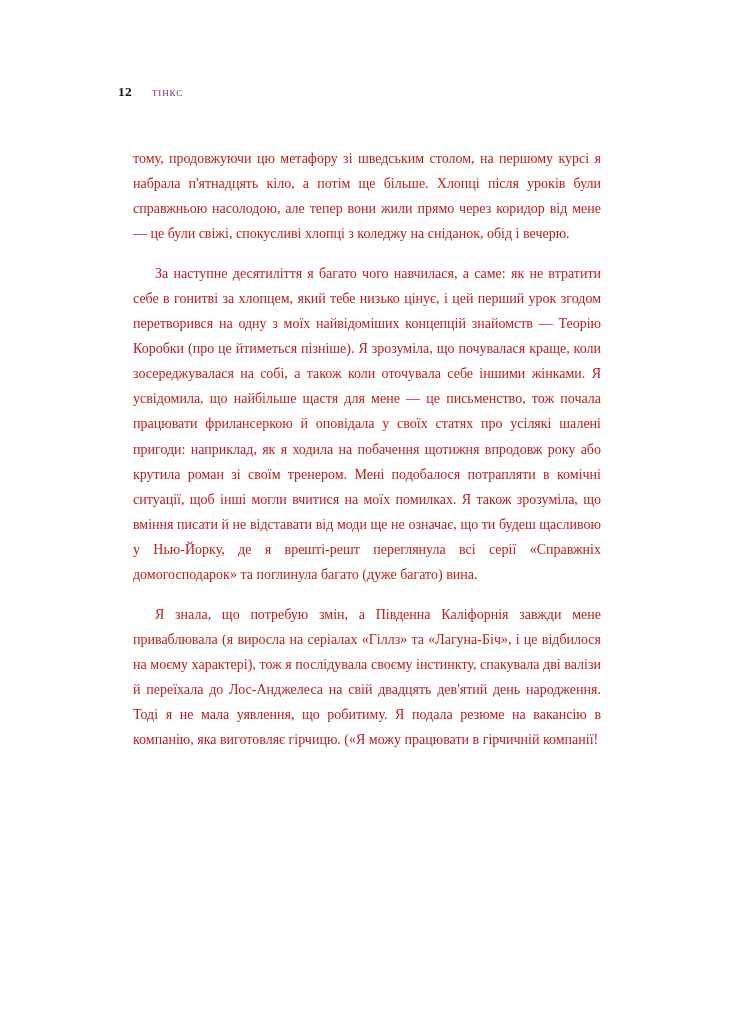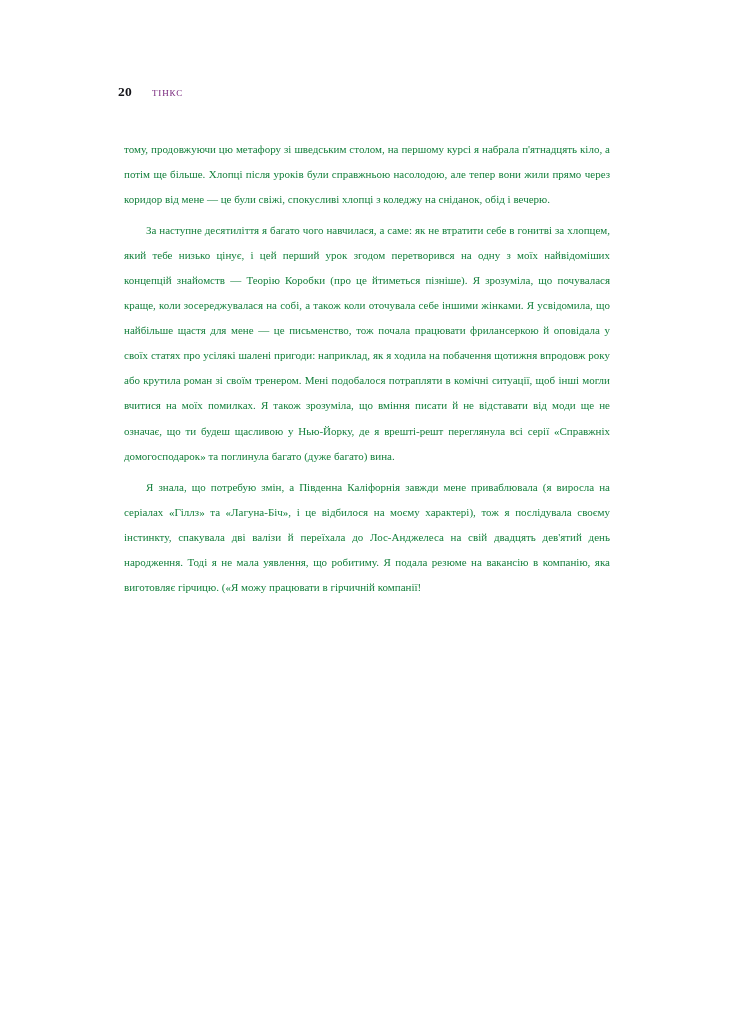--- a/index.html
+++ b/index.html
@@ -45,42 +45,42 @@
   }
 
   
   .textblock {
     position: absolute;
     left: 118px;
     top: 131px;
     width: 498px;
   }
   .para {
-    margin: 6px;
-    font-size: 11px;
+    margin: 15px;
+    font-size: 14px;
     line-height: 25.05px;
     text-align: justify;
     text-justify: inter-word;
-    color: #15803d;
+    color: #b91c1c;
     hyphens: manual;
     -webkit-hyphens: manual;
   }
   .para + .para {
     text-indent: 22px;
   }
   
   .para { text-align-last: left; }
 </style>
 </head>
 <body>
 
 <div class="page">
 
   <div class="running-head">
-    <span class="folio">20</span>
+    <span class="folio">12</span>
     <span class="head-title">Тінкс</span>
   </div>
 
   <div class="textblock">
     <p class="para">тому, продовжуючи цю метафору зі шведським столом, на першому курсі я набрала п'ятнадцять кіло, а потім ще більше. Хлопці після уроків були справжньою насолодою, але тепер вони жили прямо через коридор від мене — це були свіжі, спокусливі хлопці з коледжу на сніданок, обід і вечерю.</p>
     <p class="para">За наступне десятиліття я багато чого навчилася, а саме: як не втратити себе в гонитві за хлопцем, який тебе низько цінує, і цей перший урок згодом перетворився на одну з моїх найвідоміших концепцій знайомств — Теорію Коробки (про це йтиметься пізніше). Я зрозуміла, що почувалася краще, коли зосереджувалася на собі, а також коли оточувала себе іншими жінками. Я усвідомила, що найбільше щастя для мене — це письменство, тож почала працювати фрилансеркою й оповідала у своїх статях про усілякі шалені пригоди: наприклад, як я ходила на побачення щотижня впродовж року або крутила роман зі своїм тренером. Мені подобалося потрапляти в комічні ситуації, щоб інші могли вчитися на моїх помилках. Я також зрозуміла, що вміння писати й не відставати від моди ще не означає, що ти будеш щасливою у Нью-Йорку, де я врешті-решт переглянула всі серії «Справжніх домогосподарок» та поглинула багато (дуже багато) вина.</p>
     <p class="para">Я знала, що потребую змін, а Південна Каліфорнія завжди мене приваблювала (я виросла на серіалах «Гіллз» та «Лагуна-Біч», і це відбилося на моєму характері), тож я послідувала своєму інстинкту, спакувала дві валізи й переїхала до Лос-Анджелеса на свій двадцять дев'ятий день народження. Тоді я не мала уявлення, що робитиму. Я подала резюме на вакансію в компанію, яка виготовляє гірчицю. («Я можу працювати в гірчичній компанії!</p>
   </div>
 
 </div>

